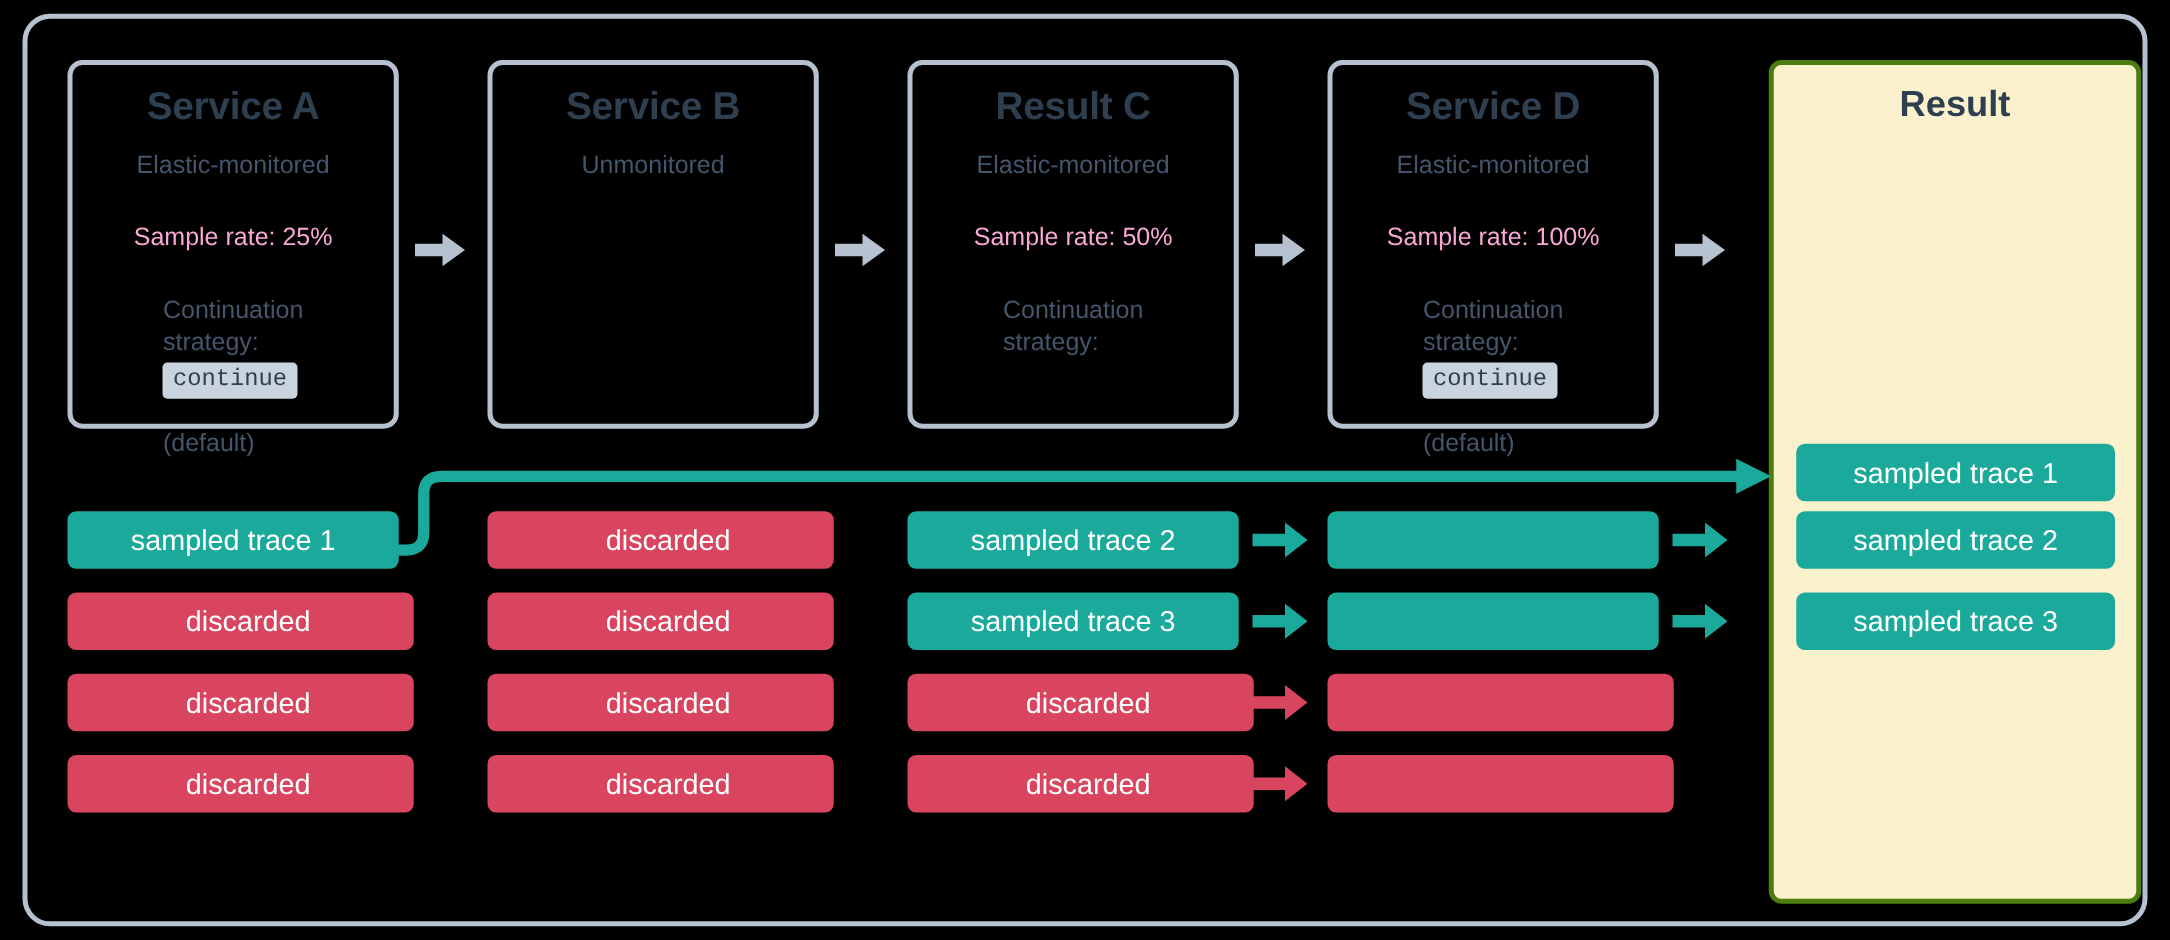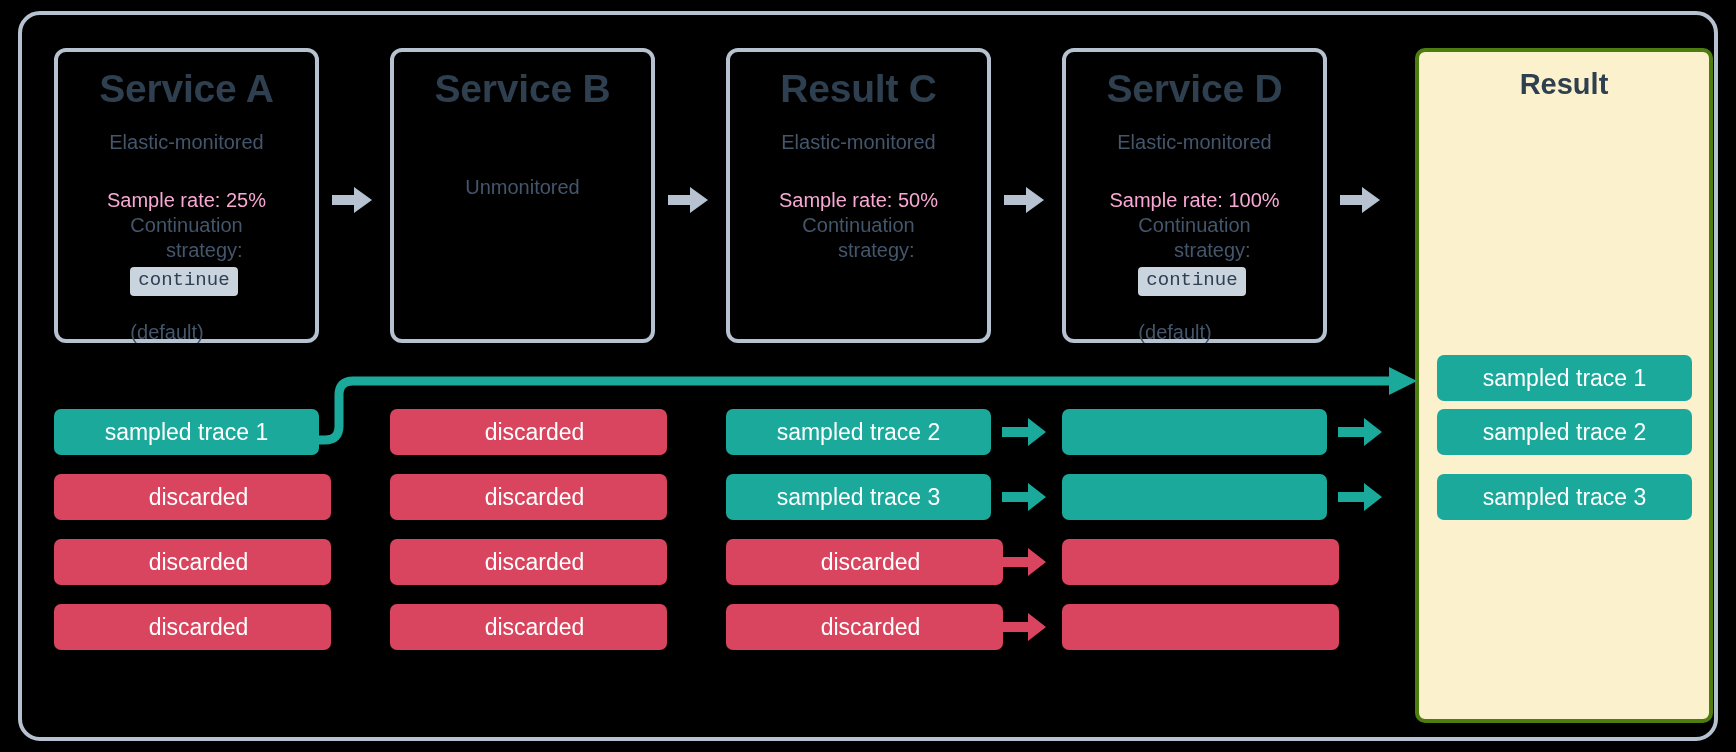--- a/index.html
+++ b/index.html
@@ -17,32 +17,32 @@
 
   
   .card{
     position:absolute;top:33px;height:295px;
     border:4px solid #B6C2CF;border-radius:12px;background:#000;
     box-sizing:border-box;
     display:flex;flex-direction:column;align-items:center;
     padding-top:14px;
   }
   .card-title{
-    font-size:39px;font-weight:bold;color:#2E3F50;letter-spacing:-.2px;
+    font-size:31px;font-weight:bold;color:#2E3F50;letter-spacing:-.2px;
     line-height:1.2;
   }
   .card-sub{
     font-size:20px;color:#44566B;margin-top:17px;line-height:1.25;
   }
   .card-rate{
     font-size:20px;color:#f9a8d4;margin-top:33px;line-height:1.25;
   }
   .card-strat{
-    font-size:20px;color:#44566B;line-height:1.28;
-    text-align:right;
+    font-size:20px;color:#44566B;margin-top:33px;line-height:1.28;
+    text-align:left;
   }
   .strat-line{
     margin-top:3px;display:flex;align-items:baseline;justify-content:center;
     gap:24px;flex-wrap:nowrap;white-space:nowrap;flex-direction:column;
   }
   code.badge{
     font-family:"Liberation Mono",monospace;font-size:19px;
     background:#C9D4DE;color:#2E3F50;border-radius:4px;
     padding:3px 8px 4px 8px;line-height:1.15;display:inline-block;
   }
@@ -88,21 +88,21 @@
     <div class="card-strat">
       <div>Continuation</div>
       <div>strategy:</div>
       <div class="strat-line">
         <code class="badge">continue</code>
         <span class="default-note">(default)</span>
       </div>
     </div>
   </div>
 
-  <div class="card" style="left:368px;width:265px;gap:45px;">
+  <div class="card" style="left:368px;width:265px;">
     <div class="card-title">Service B</div>
     <div class="card-sub">Unmonitored</div>
   </div>
 
   <div class="card" style="left:704px;width:265px;">
     <div class="card-title">Result C</div>
     <div class="card-sub">Elastic-monitored</div>
     <div class="card-rate">Sample rate: 50%</div>
     <div class="card-strat">
       <div>Continuation</div>

